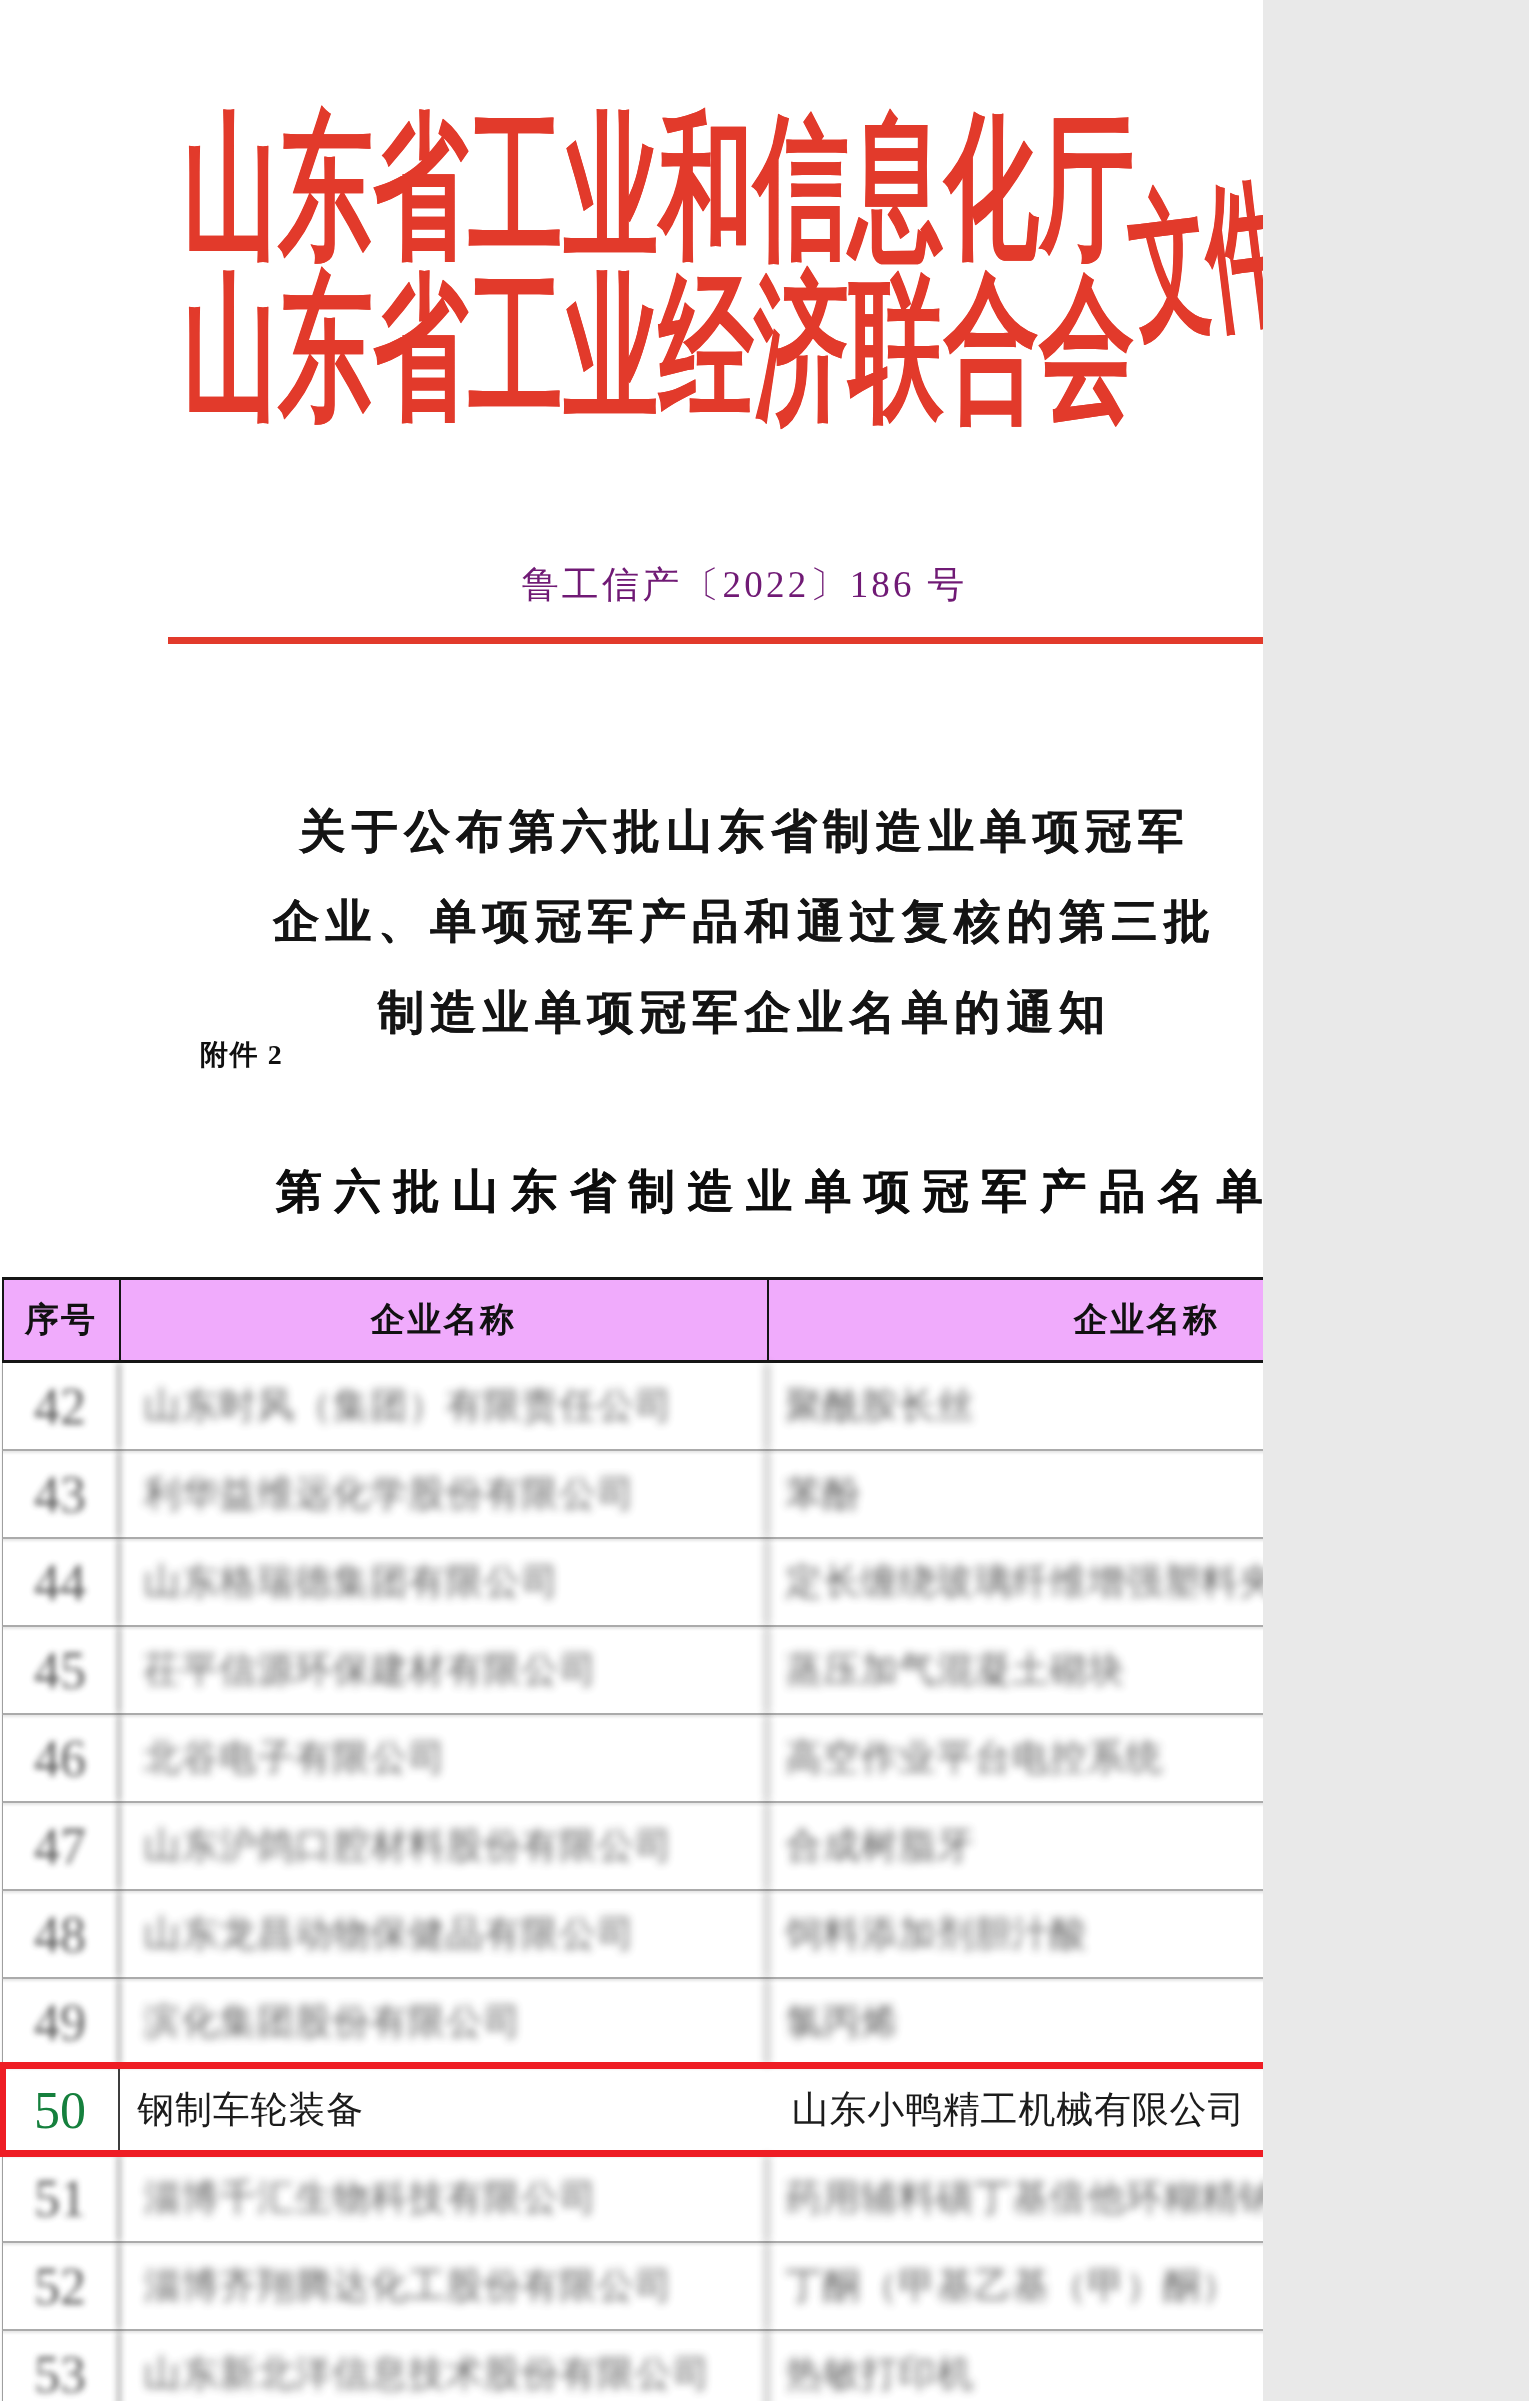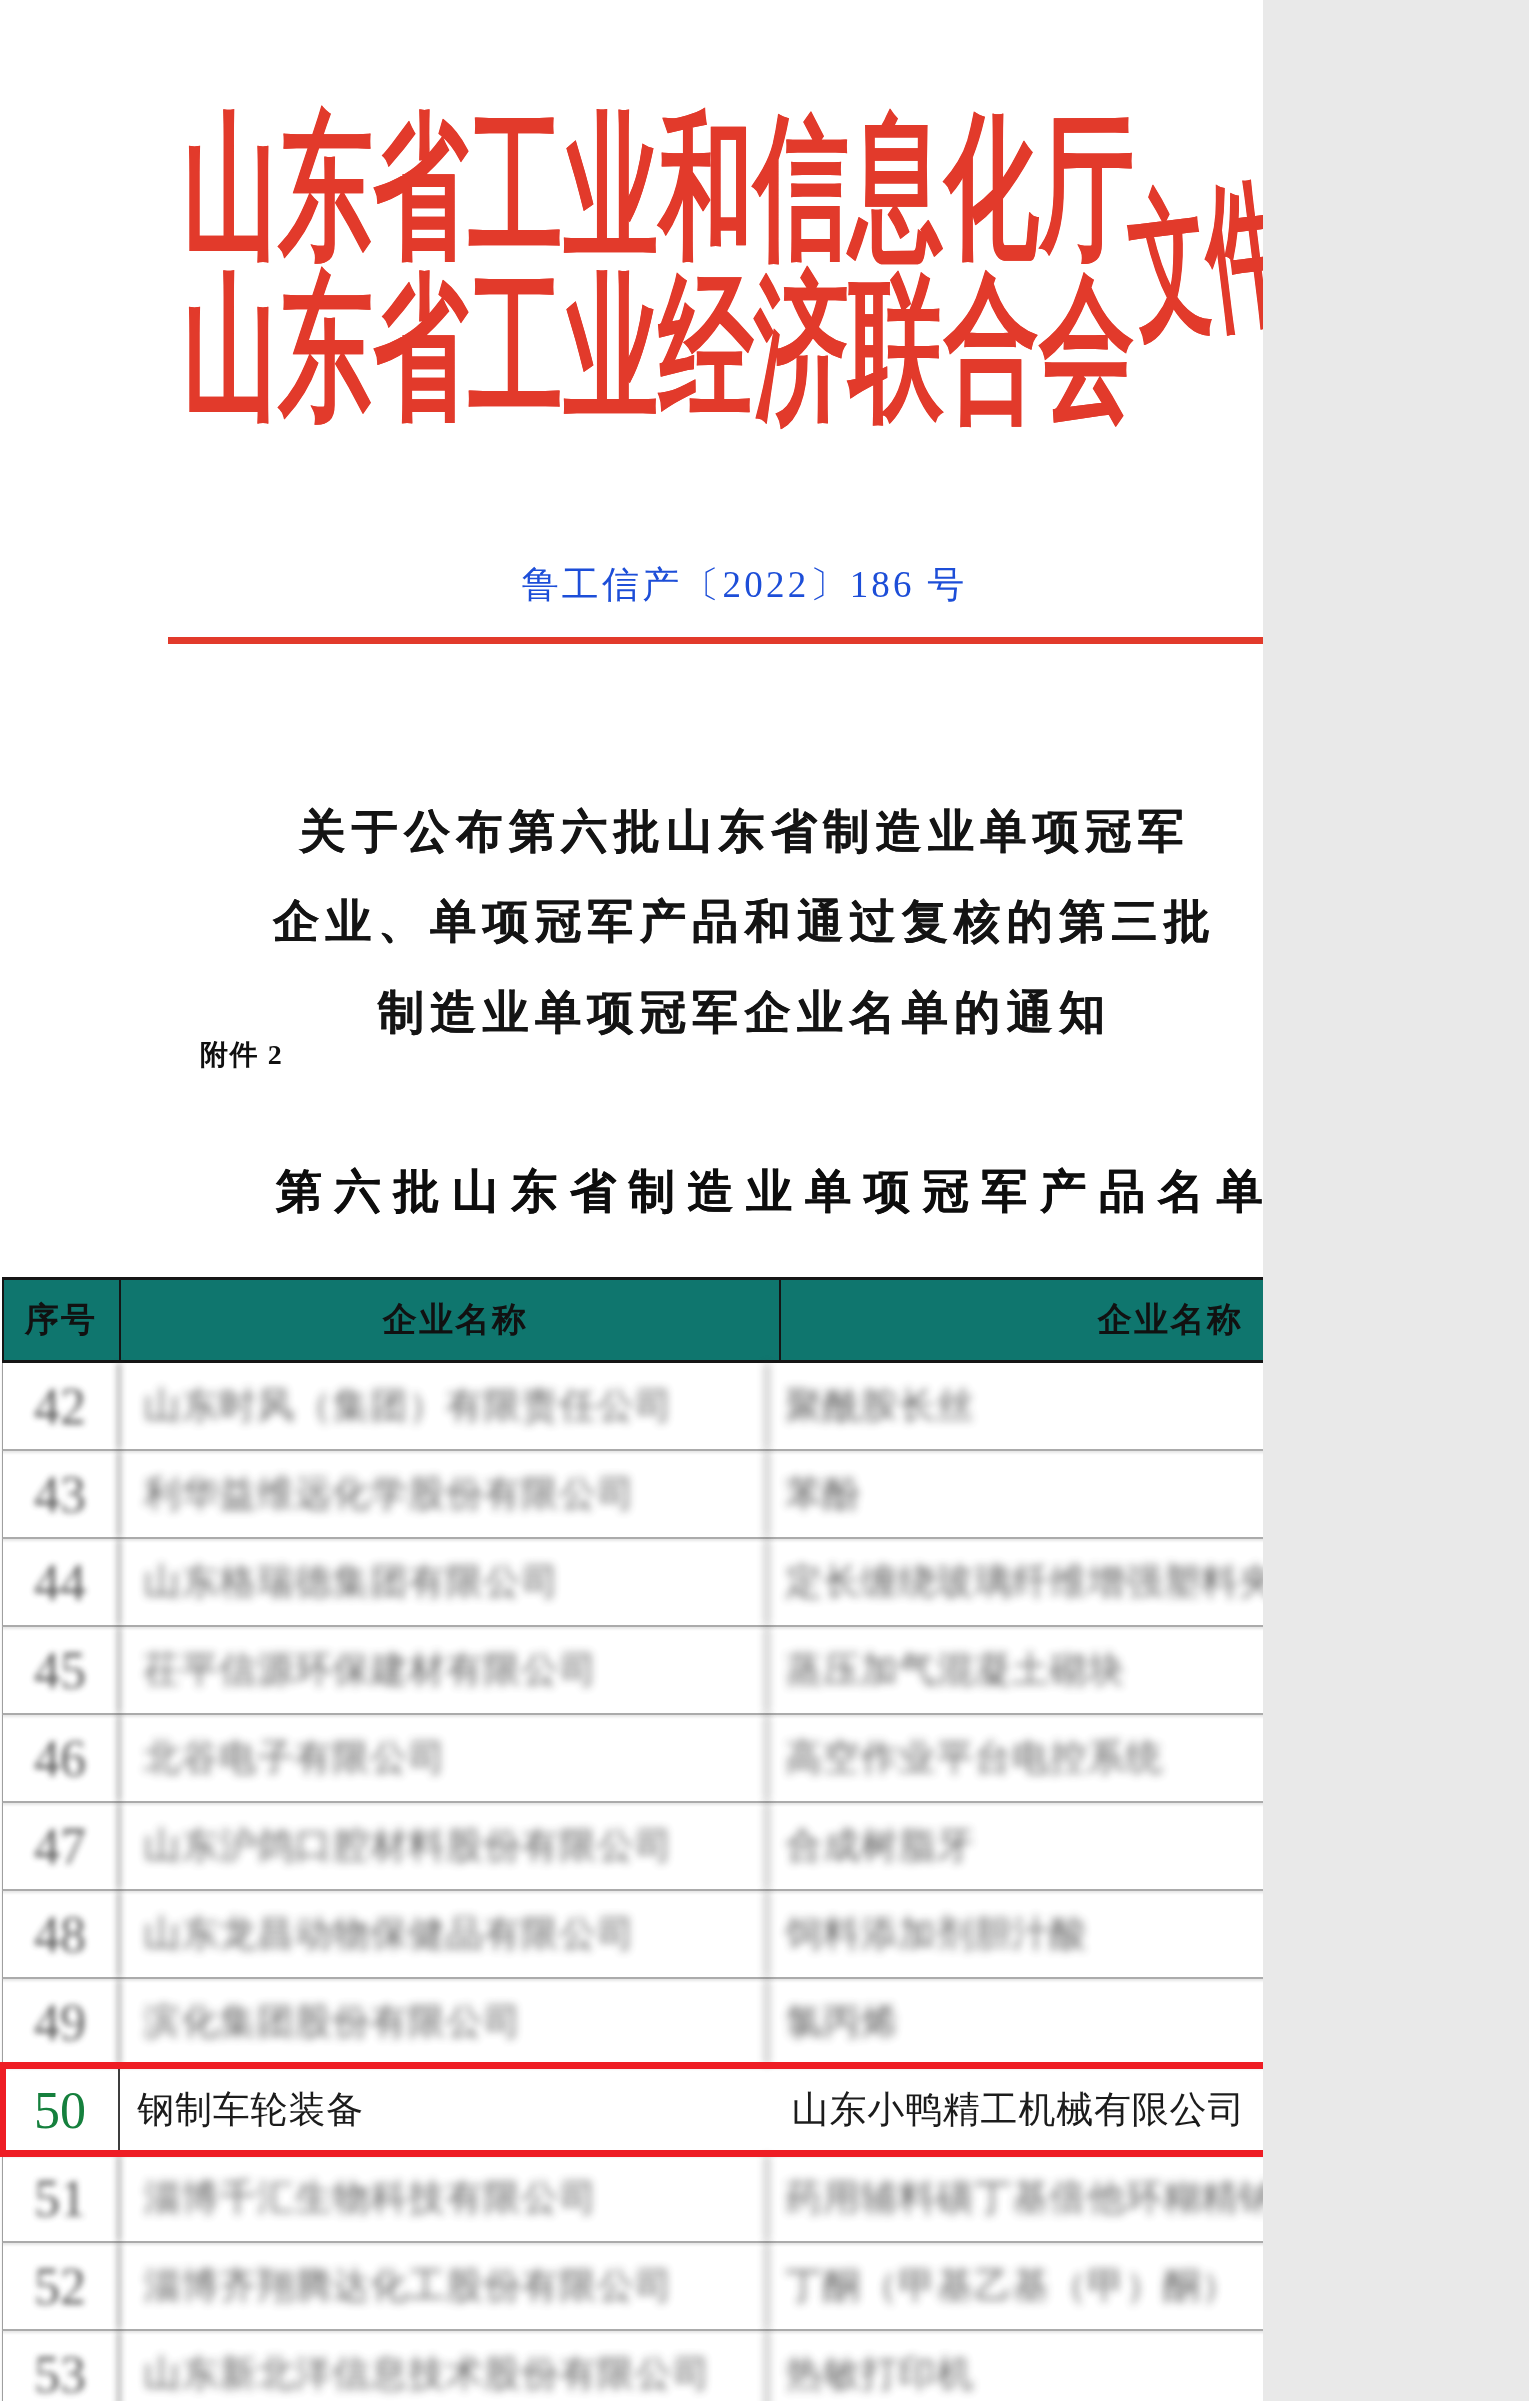--- a/index.html
+++ b/index.html
@@ -32,21 +32,21 @@
     color:var(--red);
     font-size:158px;line-height:1;font-weight:700;
     white-space:nowrap;
     transform:rotate(-7deg) scaleX(.48);transform-origin:0 0;
     text-shadow:0.8px 0 currentColor;
   }
   
   .doc-number{
     position:absolute;left:0;top:560px;width:1489px;
     text-align:center;
-    font-size:37px;letter-spacing:3.2px;color:#1d4ed8;
+    font-size:37px;letter-spacing:3.2px;color:#701a75;
     white-space:nowrap;
   }
   .red-rule{
     position:absolute;left:168px;top:637px;
     width:1157px;height:7.2px;
     background:var(--red);
   }
   
   .title-line{
     position:absolute;left:0;width:1489px;
@@ -76,22 +76,21 @@
     position:absolute;left:1.6px;top:1277px;width:1522px;
   }
   .thead{
     display:grid;grid-template-columns:117px 648px 756px;
     height:80px;
     border-top:3.2px solid #151515;
     border-bottom:3.2px solid #151515;
     border-left:2.4px solid #151515;
     border-right:2.4px solid #151515;
     box-sizing:content-box;
-    background:#0f766e;
-    gap:12px;
+    background:#f0abfc;
   }
   .th{
     display:flex;align-items:center;justify-content:center;
     font-size:34px;font-weight:700;color:#111;
     letter-spacing:2.4px;white-space:nowrap;
   }
   .th-no,.th-company{border-right:2.4px solid #151515;}
   .trow{
     display:grid;grid-template-columns:117px 648px 756px;
     height:88px;box-sizing:border-box;

